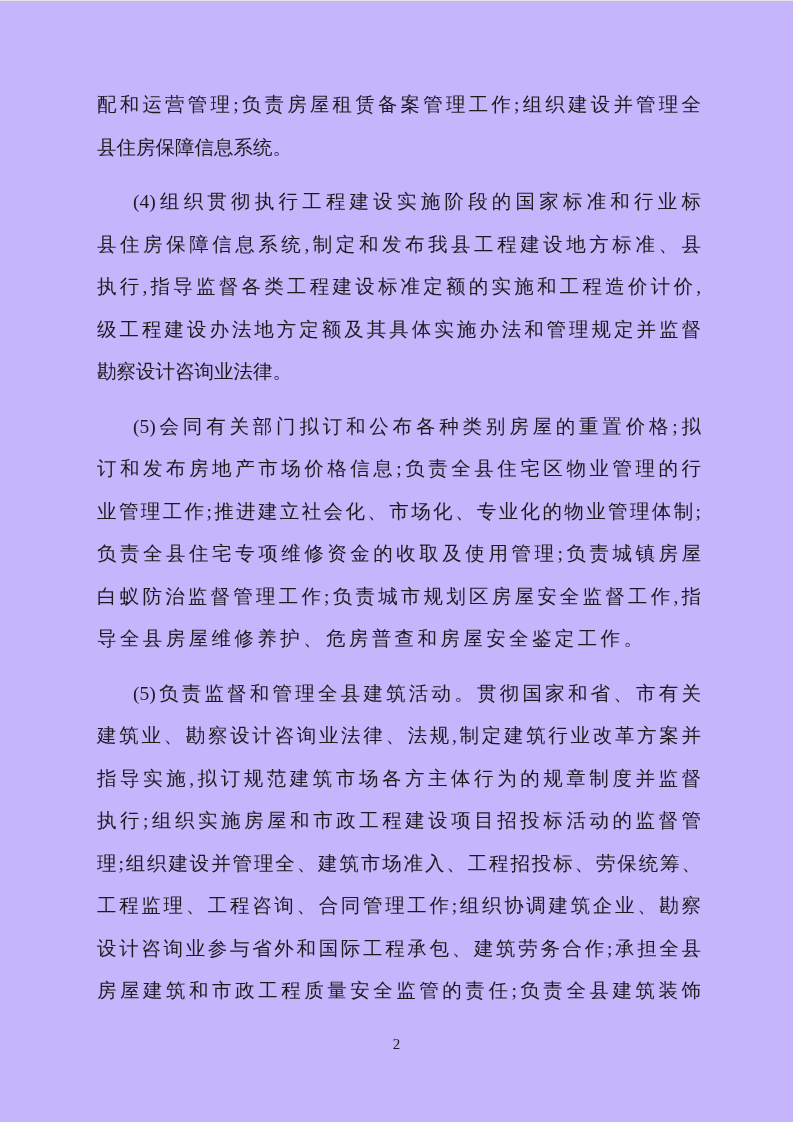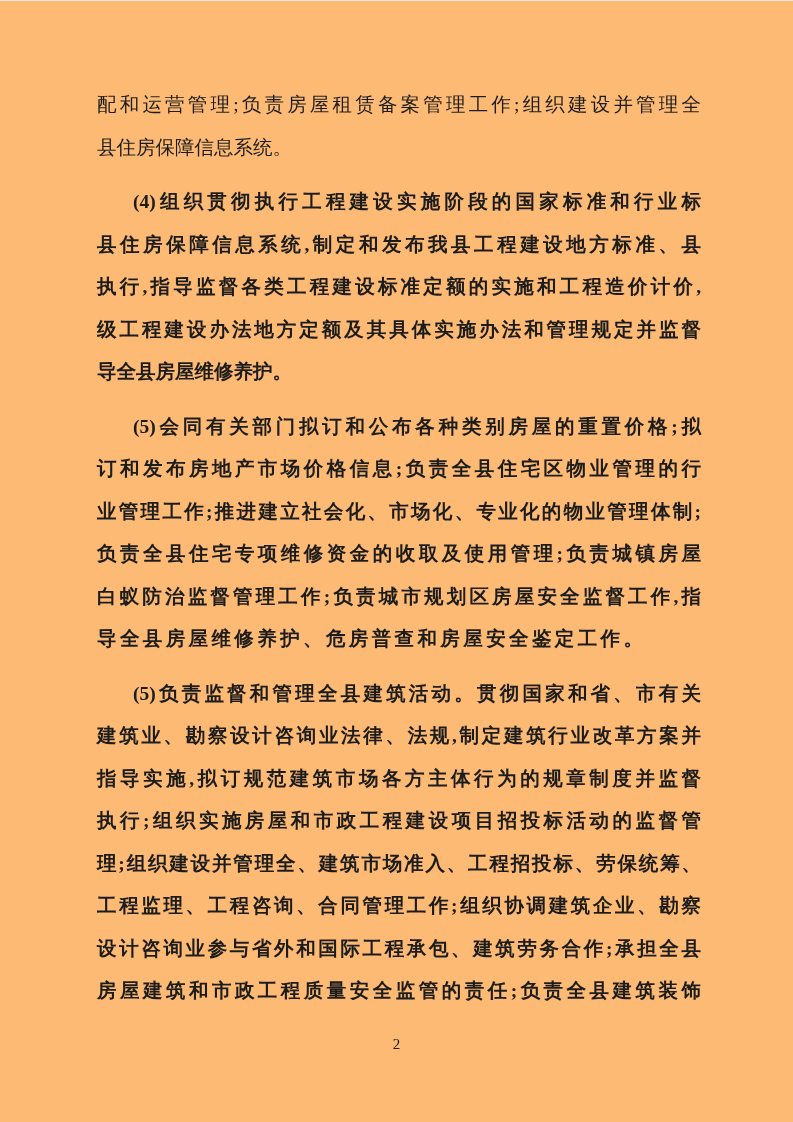--- a/index.html
+++ b/index.html
@@ -4,42 +4,41 @@
 <style>
   html, body {
     margin: 0;
     padding: 0;
     background: #ffffff;
   }
   .page {
     position: relative;
     width: 793px;
     height: 1122px;
-    background: #fdba74;
+    background: #c4b5fd;
     overflow: hidden;
     font-family: "Liberation Serif", "DejaVu Serif", serif;
     color: #1c1c1c;
   }
   .top-edge {
     position: absolute;
     top: 0;
     left: 0;
     width: 100%;
     height: 1px;
     background: #e4e4e4;
   }
   .content {
     position: absolute;
     left: 97px;
     top: 84px;
     width: 604px;
   }
   .para + .para {
     margin-top: 12px;
-    font-weight: bold;
   }
   .line {
     height: 42.5px;
     line-height: 42.5px;
     font-size: 19.5px;
     white-space: nowrap;
     text-align: justify;
     text-align-last: justify;
     overflow: visible;
     color: #1c1c1c;
@@ -80,21 +79,21 @@
   <div class="content" id="doc-content">
       <div class="para">
         <div class="line">配和运营管理;负责房屋租赁备案管理工作;组织建设并管理全</div>
         <div class="line para-end">县住房保障信息系统。</div>
       </div>
       <div class="para indent">
         <div class="line">(4)组织贯彻执行工程建设实施阶段的国家标准和行业标</div>
         <div class="line">县住房保障信息系统,制定和发布我县工程建设地方标准、县</div>
         <div class="line">执行,指导监督各类工程建设标准定额的实施和工程造价计价,</div>
         <div class="line">级工程建设办法地方定额及其具体实施办法和管理规定并监督</div>
-        <div class="line para-end">导全县房屋维修养护。</div>
+        <div class="line para-end">勘察设计咨询业法律。</div>
       </div>
       <div class="para indent">
         <div class="line">(5)会同有关部门拟订和公布各种类别房屋的重置价格;拟</div>
         <div class="line">订和发布房地产市场价格信息;负责全县住宅区物业管理的行</div>
         <div class="line">业管理工作;推进建立社会化、市场化、专业化的物业管理体制;</div>
         <div class="line">负责全县住宅专项维修资金的收取及使用管理;负责城镇房屋</div>
         <div class="line">白蚁防治监督管理工作;负责城市规划区房屋安全监督工作,指</div>
         <div class="line para-end">导全县房屋维修养护、危房普查和房屋安全鉴定工作。</div>
       </div>
       <div class="para indent">

